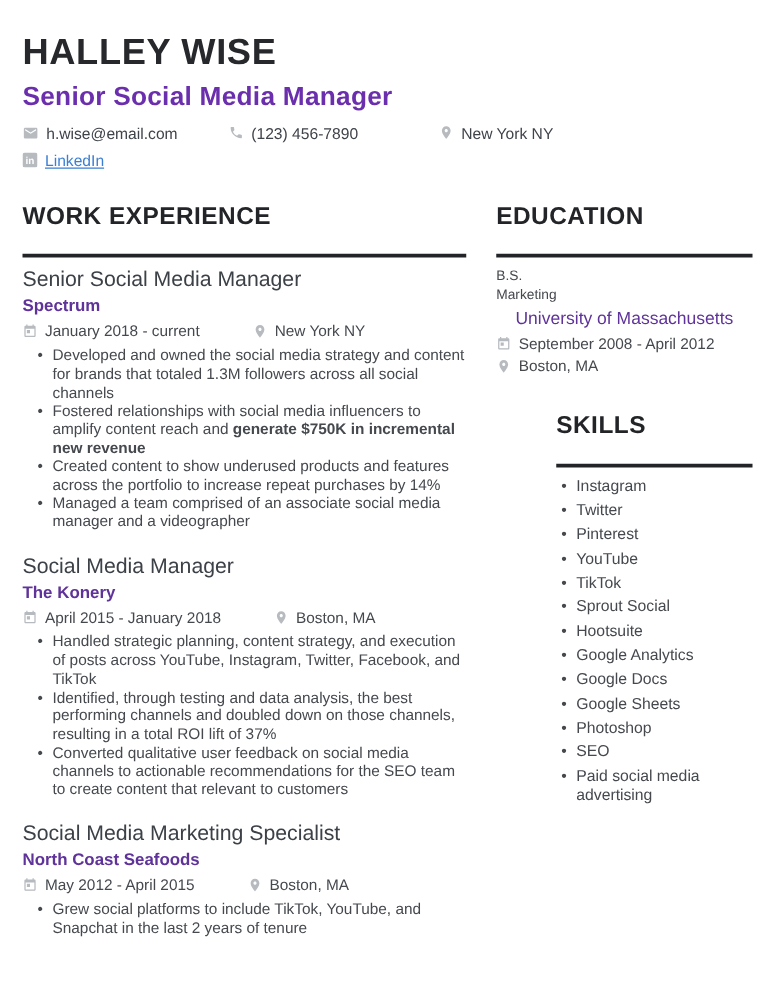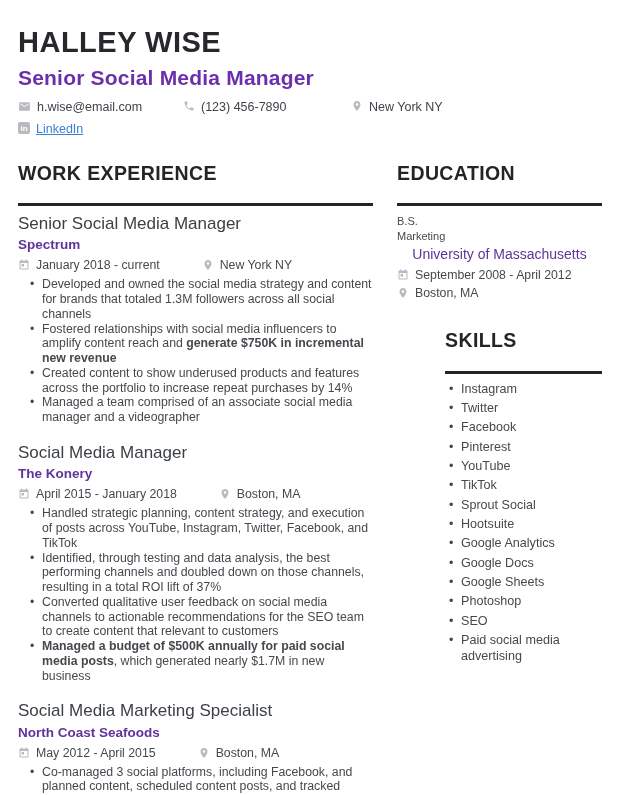--- a/index.html
+++ b/index.html
@@ -182,21 +182,20 @@
                     <use href="#sym-pin"></use>
                   </svg>
                 </span>
         <span class="t">Boston, MA</span>
       </span>
     </div>
     <ul class="bullets">
               <li><span>Handled strategic planning, content strategy, and execution of posts across YouTube, Instagram, Twitter, Facebook, and TikTok</span></li>
               <li><span>Identified, through testing and data analysis, the best performing channels and doubled down on those channels, resulting in a total ROI lift of 37%</span></li>
               <li><span>Converted qualitative user feedback on social media channels to actionable recommendations for the SEO team to create content that relevant to customers</span></li>
-              <li><span class="b">Managed a budget of $500K annually for paid social media posts</span><span>, which generated nearly $1.7M in new business</span></li>
             </ul>
   </article>
 
   <article class="job">
     <h3 class="job-title">Social Media Marketing Specialist</h3>
     <div class="company">North Coast Seafoods</div>
     <div class="meta">
       <span class="meta-item">
         <span class="icon">
                   <svg width="12" height="12" fill="#b7babf">
@@ -208,21 +207,20 @@
       <span class="meta-item">
         <span class="icon">
                   <svg width="12" height="12" fill="#b7babf">
                     <use href="#sym-pin"></use>
                   </svg>
                 </span>
         <span class="t">Boston, MA</span>
       </span>
     </div>
     <ul class="bullets">
-              <li><span>Co-managed 3 social platforms, including Facebook, and planned content, scheduled content posts, and tracked performance</span></li>
               <li><span>Grew social platforms to include TikTok, YouTube, and Snapchat in the last 2 years of tenure</span></li>
             </ul>
   </article>
 </div>
     </section>
 
     <aside class="col-right">
       <section>
         <h2 class="section-title">EDUCATION</h2>
         <div class="edu-line">B.S.</div>
@@ -244,21 +242,20 @@
             </span>
           <span>Boston, MA</span>
         </div>
       </section>
 
       <section class="skills-block">
         <h2 class="section-title">SKILLS</h2>
         <ul class="skills" id="skills-list">
             <li>Instagram</li>
             <li>Twitter</li>
-            <li>Facebook</li>
             <li>Pinterest</li>
             <li>YouTube</li>
             <li>TikTok</li>
             <li>Sprout Social</li>
             <li>Hootsuite</li>
             <li>Google Analytics</li>
             <li>Google Docs</li>
             <li>Google Sheets</li>
             <li>Photoshop</li>
             <li>SEO</li>

